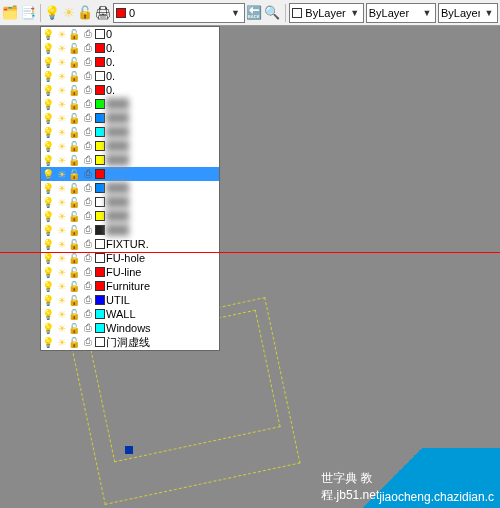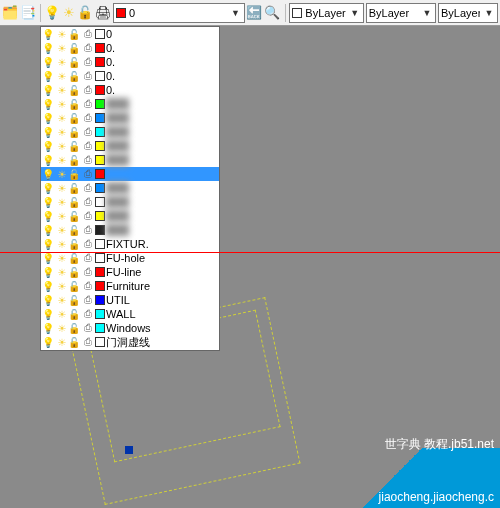--- a/index.html
+++ b/index.html
@@ -27,21 +27,21 @@
   .plot { color: #555; }
   .lsw { width: 10px; height: 10px; border: 1px solid #333; }
   .lname { font-size: 11px; white-space: nowrap; overflow: hidden; }
   .pixelate { filter: blur(3px) contrast(0.5); color: #999; }
 
   .redline { position: absolute; top: 252px; left: 0; width: 500px; height: 1px; background: #f00; }
   .grip { position: absolute; width: 8px; height: 8px; background: #0033aa; top: 446px; left: 125px; }
 
   .shape { position: absolute; border: 1px dashed #cfcf3a; }
 
-  .watermark { position: absolute; bottom: 0; right: 0; width: 170px; height: 60px; background: linear-gradient(135deg, transparent 40%, #0099d8 40%); color: #fff; display: flex; flex-direction: column; align-items: flex-end; justify-content: flex-end; padding: 4px 6px; font-size: 12px; gap: 37px; }
+  .watermark { position: absolute; bottom: 0; right: 0; width: 170px; height: 60px; background: linear-gradient(135deg, transparent 40%, #0099d8 40%); color: #fff; display: flex; flex-direction: row; align-items: flex-end; justify-content: flex-end; padding: 4px 6px; font-size: 12px; }
 </style>
 </head>
 <body>
 
 <div class="toolbar">
   <span class="tbicon">🗂️</span>
   <span class="tbicon">📑</span>
   <span class="sep"></span>
   <span class="tbicon bulb">💡</span>
   <span class="tbicon sun">☀</span>
@@ -271,14 +271,14 @@
       <span class="li plot">⎙</span>
       <span class="lname">细线</span>
     </div>
   </div>
 
 <div class="redline"></div>
 <div class="grip"></div>
 
 <div class="watermark">
   <div>世字典 教程.jb51.net</div>
-  <div>jiaocheng.jiaocheng.c</div>
+  <div>jiaocheng.chazidian.c</div>
 </div>
 
 </body></html>

